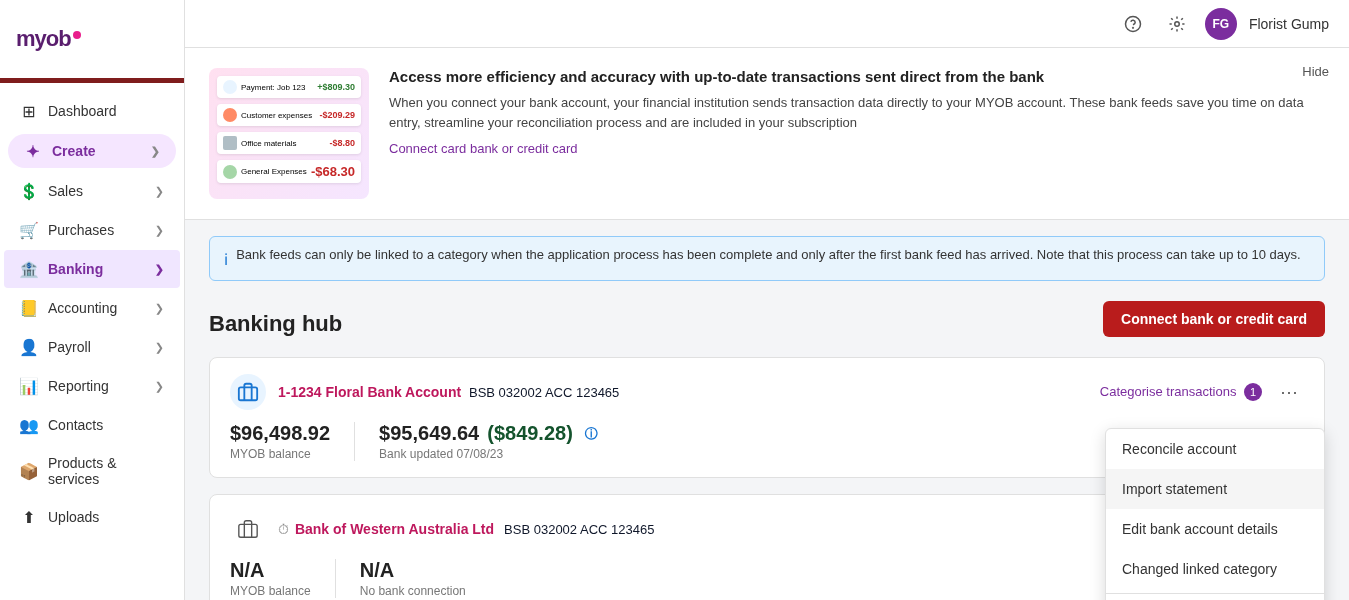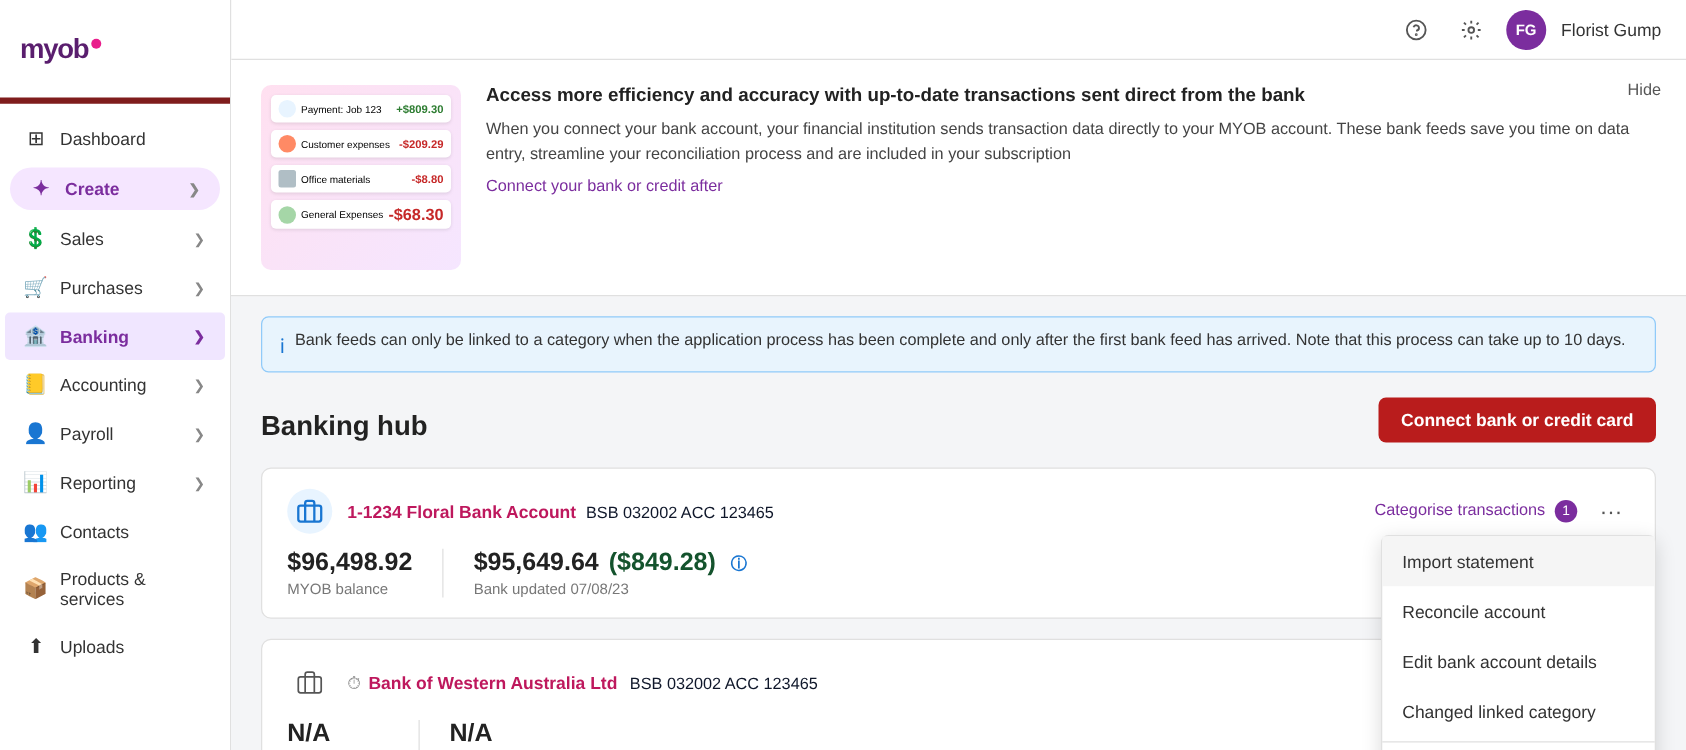--- a/index.html
+++ b/index.html
@@ -131,21 +131,21 @@
       gap: 20px;
       border-bottom: 1px solid #e0e0e0;
       position: relative;
     }
     .promo-image {
       width: 160px;
       flex-shrink: 0;
       background: linear-gradient(135deg, #ffe0f0, #f5e6ff);
       border-radius: 8px;
       overflow: hidden;
-      height: 148px;
+      height: 131px;
       display: flex;
       flex-direction: column;
       padding: 8px;
       gap: 6px;
     }
     .promo-card {
       background: white;
       border-radius: 4px;
       padding: 4px 6px;
       font-size: 9px;
@@ -408,21 +408,21 @@
           <div class="promo-card-left">
             <div class="promo-card-icon" style="background:#a5d6a7; border-radius:50%;"></div>
             <span style="font-size:8px;">General Expenses</span>
           </div>
           <span style="font-size:13px;font-weight:700;color:#c62828;">-$68.30</span>
         </div>
       </div>
       <div class="promo-text">
         <h3>Access more efficiency and accuracy with up-to-date transactions sent direct from the bank</h3>
         <p>When you connect your bank account, your financial institution sends transaction data directly to your MYOB account. These bank feeds save you time on data entry, streamline your reconciliation process and are included in your subscription</p>
-        <a class="promo-link">Connect your bank or credit after</a>
+        <a class="promo-link">Connect card bank or credit card</a>
       </div>
       <button class="promo-hide">Hide</button>
     </div>
 
     <div class="info-banner">
       <span class="info-icon">ℹ</span>
       <span>Bank feeds can only be linked to a category when the application process has been complete and only after the first bank feed has arrived. Note that this process can take up to 10 days.</span>
     </div>
 
     <div class="banking-hub">
@@ -496,25 +496,25 @@
           <div class="balance-section">
             <div class="balance-amount">N/A</div>
             <div class="balance-label">No bank connection</div>
           </div>
         </div>
 
       </div>
     </div>
 
     <div class="dropdown-menu">
+      <div class="dropdown-item">
+        <span>Reconcile account</span>
+      </div>
       <div class="dropdown-item active-hover" style="background:#f5f5f5;">
         <span>Import statement</span>
-      </div>
-      <div class="dropdown-item">
-        <span>Reconcile account</span>
       </div>
       <div class="dropdown-item">
         <span>Edit bank account details</span>
       </div>
       <div class="dropdown-item">
         <span>Changed linked category</span>
       </div>
       <div class="dropdown-divider"></div>
       <div class="dropdown-item danger">
         

